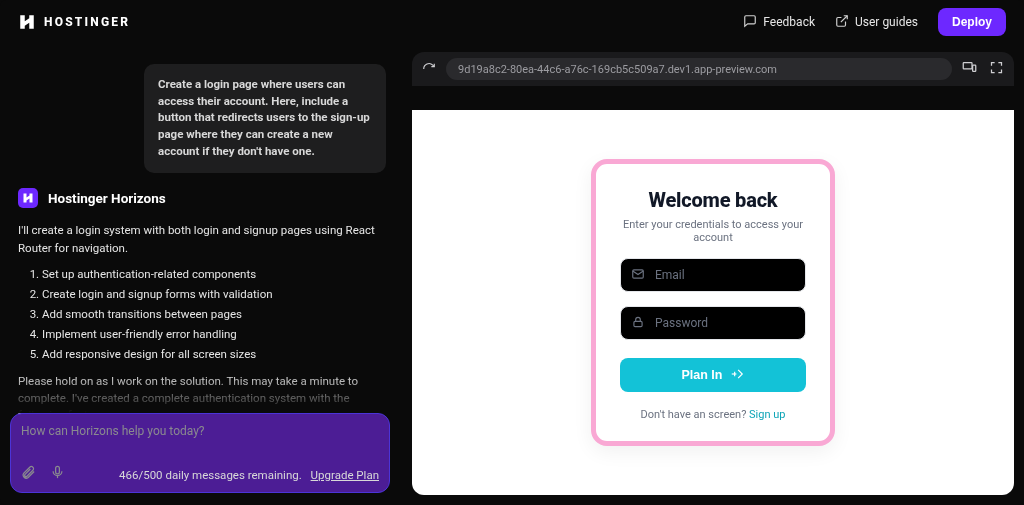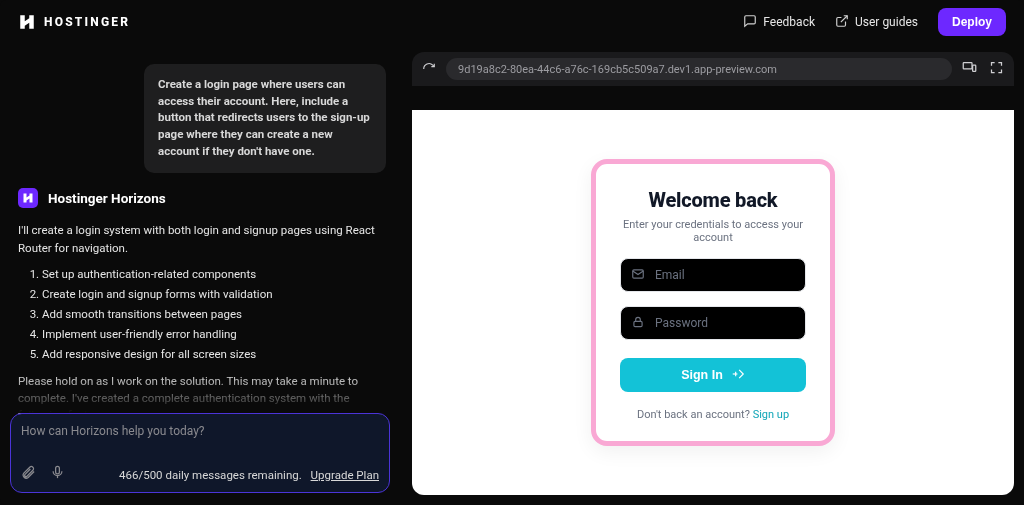--- a/index.html
+++ b/index.html
@@ -23,21 +23,21 @@
   .user-bubble { align-self:flex-end; width:242px; background:#1e1e1f; color:#d8d8d8; font-size:11.5px; line-height:1.45; border-radius:10px; padding:12px 14px 14px; margin-top:20px;font-weight:bold; }
   .ai-header { display:flex; align-items:center; gap:10px; margin-top:15px; }
   .ai-logo { width:20px; height:20px; border-radius:5px; background:#6d28ff; display:flex; align-items:center; justify-content:center; }
   .ai-title { font-weight:700; color:#fff; font-size:13.5px; }
   .ai-body { margin-top:14px; font-size:11.5px; color:#e6e6e6; }
   .ai-body p { line-height:1.5; }
   .ai-body ol { list-style:decimal; padding-left:20px; margin-top:10px; }
   .ai-body ol li { margin:6px 4px; }
   .followup { margin-top:12px; }
   .fade-bottom { position:absolute; left:0; right:0; bottom:92px; height:40px; background:linear-gradient(to bottom, rgba(10,10,10,0), rgba(10,10,10,1)); pointer-events:none; }
-  .prompt-box { position:absolute; left:10px; right:10px; bottom:12px; height:80px; border:1.5px solid #4b34d8; border-radius:12px; background:#0f172a; display:flex; flex-direction:column; padding:10px 10px 8px 10px; }
+  .prompt-box { position:absolute; left:10px; right:10px; bottom:12px; height:80px; border:1.5px solid #4b34d8; border-radius:12px; background:#4c1d95; display:flex; flex-direction:column; padding:10px 10px 8px 10px; }
   .prompt-input { flex:1; color:#8a8a8f; font-size:12px; outline:none; }
   .prompt-bottom { display:flex; align-items:center; justify-content:space-between; gap:10px; }
   .prompt-icons { display:flex; align-items:center; gap:14px; color:#8a8a8f; }
   .prompt-info { font-size:11.5px; color:#d8d8d8; }
   .prompt-info .upgrade { text-decoration:underline; cursor:pointer; margin-left:6px; }
 
   
   .right { flex:1; padding:8px 10px 10px 0; min-width:0; }
   .browser { width:100%; height:100%; background:#0a0a0a; display:flex; flex-direction:column;gap:24px; }
   .addrbar { height:34px; background:#1a1a1c; border-radius:12px 12px 0 0; display:flex; align-items:center; gap:10px; padding:0 10px; }
@@ -195,32 +195,32 @@
               <span>
                 <svg width="14" height="14" viewBox="0 0 24 24" fill="none" stroke="#6b7280" stroke-width="2">
                     <rect x="5" y="11" width="14" height="9" rx="2"></rect>
                     <path d="M8 11V8a4 4 0 1 1 8 0v3"></path>
                   </svg>
               </span>
               <span>Password</span>
             </div>
 
             <button class="signin-btn">
-              <span>Sign In</span>
+              <span>Plan In</span>
               <span>
                 <svg width="14" height="14" viewBox="0 0 24 24" fill="none" stroke="#fff" stroke-width="2">
                     <path d="M14 5l7 7-7 7"></path>
                     <path d="M3 12h8"></path>
                     <path d="M8 8v8"></path>
                   </svg>
               </span>
             </button>
 
             <div class="login-foot">
-              <span>Don't back an account? </span>
+              <span>Don't have an screen? </span>
               <span class="signup-link">Sign up</span>
             </div>
           </div>
         </div>
       </div>
     </div>
   </div>
 </div>
 
 </body></html>

